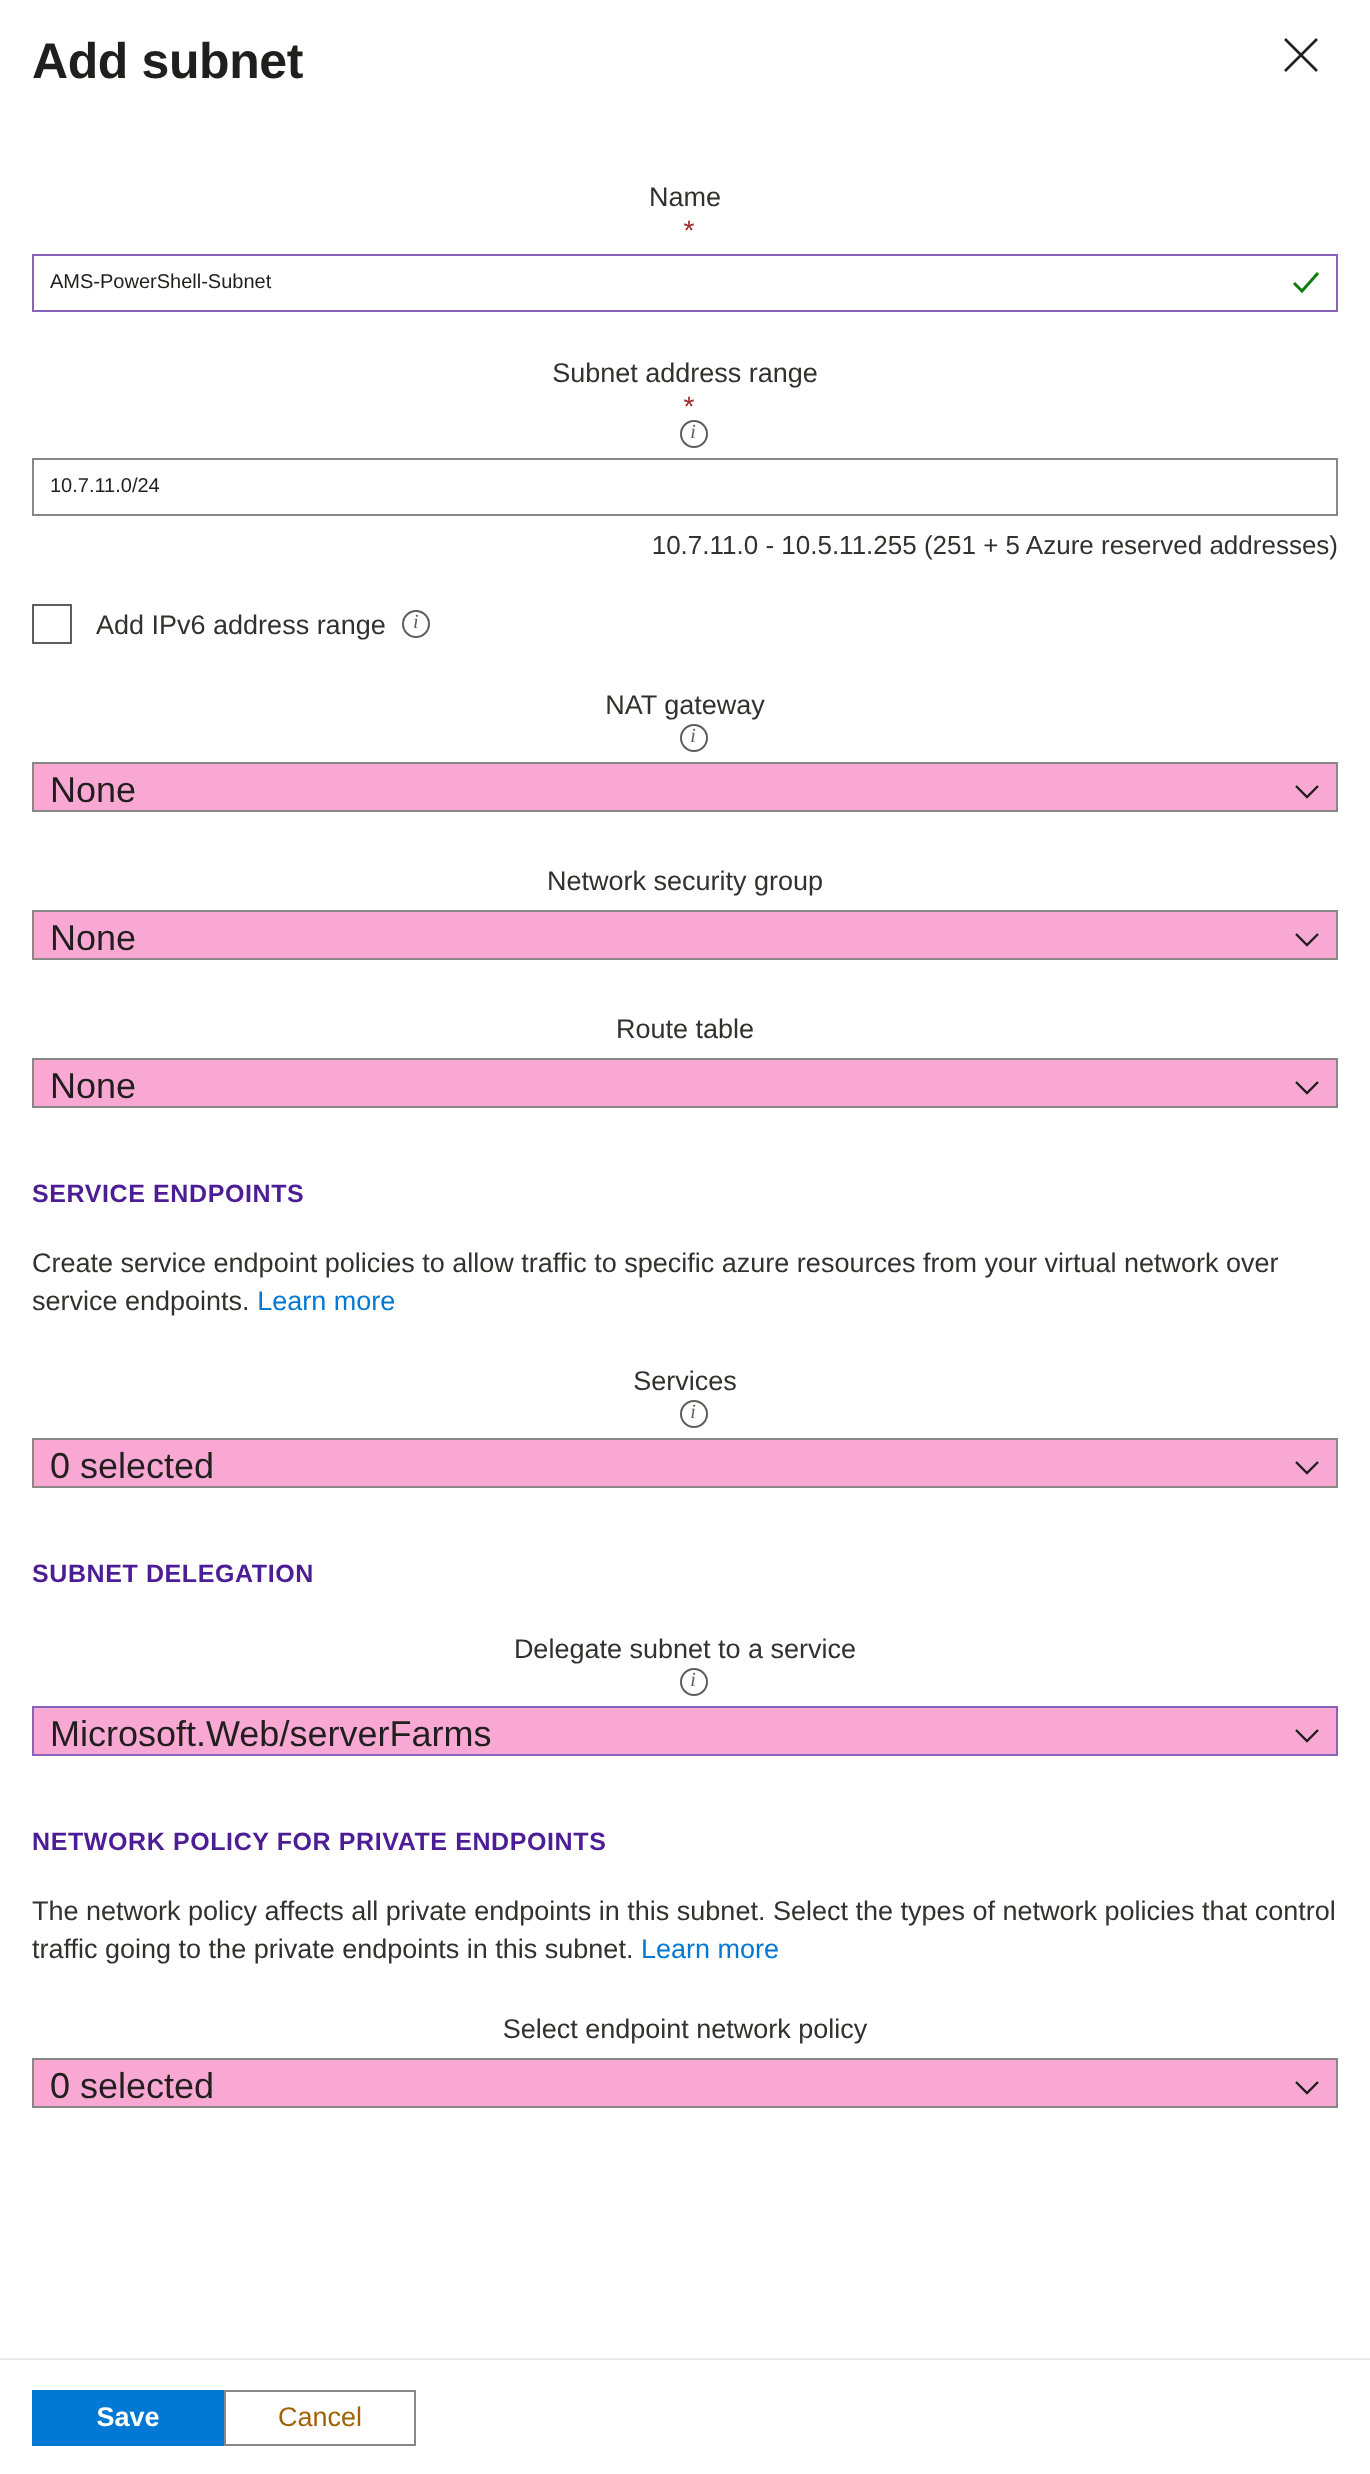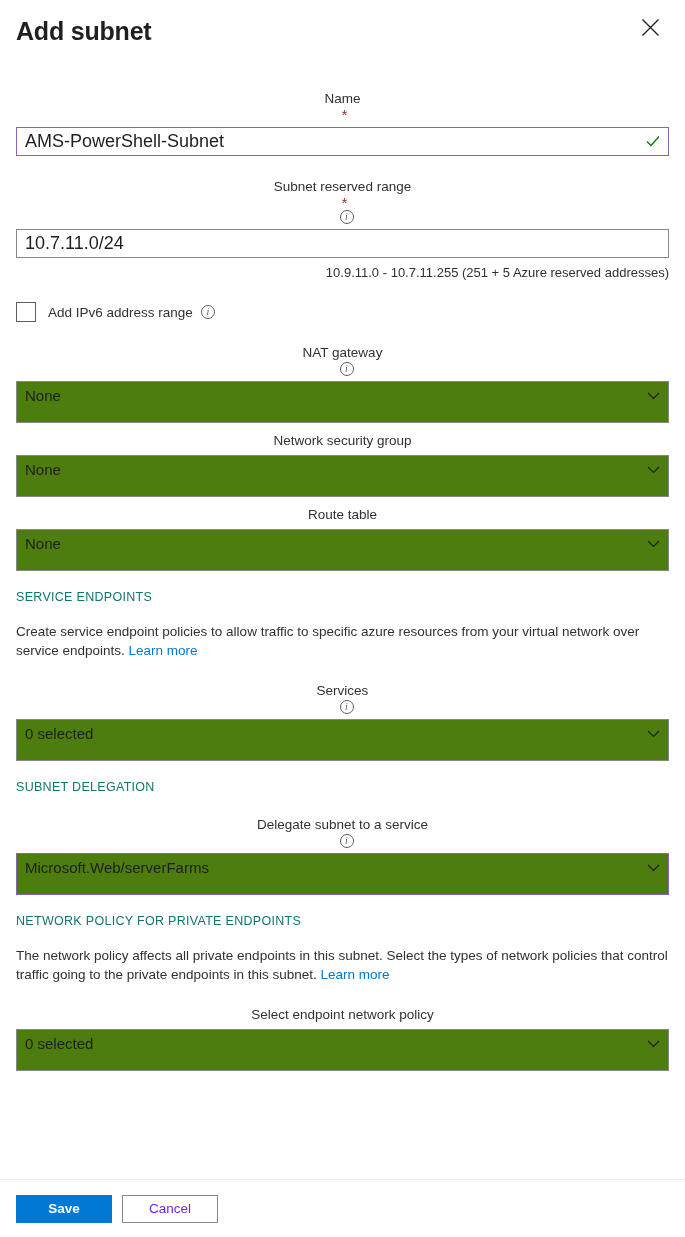--- a/index.html
+++ b/index.html
@@ -94,21 +94,21 @@
     position: relative;
     width: 653px;
     height: 29px;
   }
   .text-input {
     width: 100%;
     height: 29px;
     border: 1px solid #8a8886;
     background: #ffffff;
     font-family: "Liberation Sans", sans-serif;
-    font-size: 18px;
+    font-size: 10px;
     color: #201f1e;
     padding: 0 28px 0 8px;
     line-height: 27px;
     outline: none;
   }
   .text-input.valid { border-color: #8764b8; }
   .check-icon {
     position: absolute;
     right: 8px;
     top: 6px;
@@ -147,24 +147,24 @@
 
   .group { margin-top: 22px; }
 
   .select-wrap {
     position: relative;
     width: 653px;
     height: 29px;
   }
   .select-box {
     width: 100%;
-    height: 42px;
+    height: 25px;
     border: 1px solid #8a8886;
-    background: #4d7c0f;
-    font-size: 15px;
+    background: #f9a8d4;
+    font-size: 18px;
     color: #201f1e;
     padding: 0 30px 0 8px;
     line-height: 27px;
     cursor: pointer;
     white-space: nowrap;
     overflow: hidden;
     text-overflow: ellipsis;
   }
   .select-box.accent { border-color: #8764b8; }
   .chev {
@@ -172,23 +172,23 @@
     right: 9px;
     top: 0;
     height: 29px;
     display: flex;
     align-items: center;
     pointer-events: none;
   }
 
   .section-head {
     font-size: 12.5px;
-    font-weight: normal;
+    font-weight: bold;
     letter-spacing: 0.3px;
-    color: #0f766e;
+    color: #4c1d95;
     margin: 32px 0 0 0;
     text-transform: uppercase;
   }
   .section-desc {
     font-size: 13.5px;
     color: #323130;
     line-height: 19px;
     margin: 18px 0 0 0;
     width: 655px;
   }
@@ -198,39 +198,38 @@
     cursor: pointer;
   }
 
   .footer {
     flex: 0 0 auto;
     height: 58px;
     border-top: 1px solid #edebe9;
     display: flex;
     align-items: center;
     padding: 0 16px;
-    gap: 10px;
   }
   .btn {
     height: 28px;
     min-width: 96px;
     font-family: "Liberation Sans", sans-serif;
     font-size: 13.5px;
     cursor: pointer;
     padding: 0 14px;
   }
   .btn-primary {
     background: #0078d4;
     color: #ffffff;
     border: 1px solid #0078d4;
     font-weight: bold;
   }
   .btn-secondary {
     background: #ffffff;
-    color: #6d28d9;
+    color: #a16207;
     border: 1px solid #8a8886;
   }
 </style>
 </head>
 <body>
 
 <div class="panel">
 
   <div class="header">
     <h1 class="title">Add subnet</h1>
@@ -251,28 +250,28 @@
       <div class="input-wrap">
         <input class="text-input valid" type="text" value="AMS-PowerShell-Subnet" style="">
         <svg class="check-icon" viewBox="0 0 16 16">
           <path d="M2 8.5 L6 12.5 L14 3.5" stroke="#107c10" stroke-width="1.5" fill="none"></path>
         </svg>
       </div>
     </div>
 
     <div class="group">
       <div class="field-label">
-        <span>Subnet reserved range</span>
+        <span>Subnet address range</span>
         <span class="req">*</span>
         <span class="info-icon">i</span>
       </div>
       <div class="input-wrap">
         <input class="text-input" type="text" value="10.7.11.0/24" style="">
       </div>
-      <div class="helper">10.9.11.0 - 10.7.11.255 (251 + 5 Azure reserved addresses)</div>
+      <div class="helper">10.7.11.0 - 10.5.11.255 (251 + 5 Azure reserved addresses)</div>
     </div>
 
     <div class="checkbox-row">
       <div class="checkbox"></div>
       <span class="checkbox-label">Add IPv6 address range</span>
       <span class="info-icon">i</span>
     </div>
 
     <div class="group">
       <div class="field-label">

